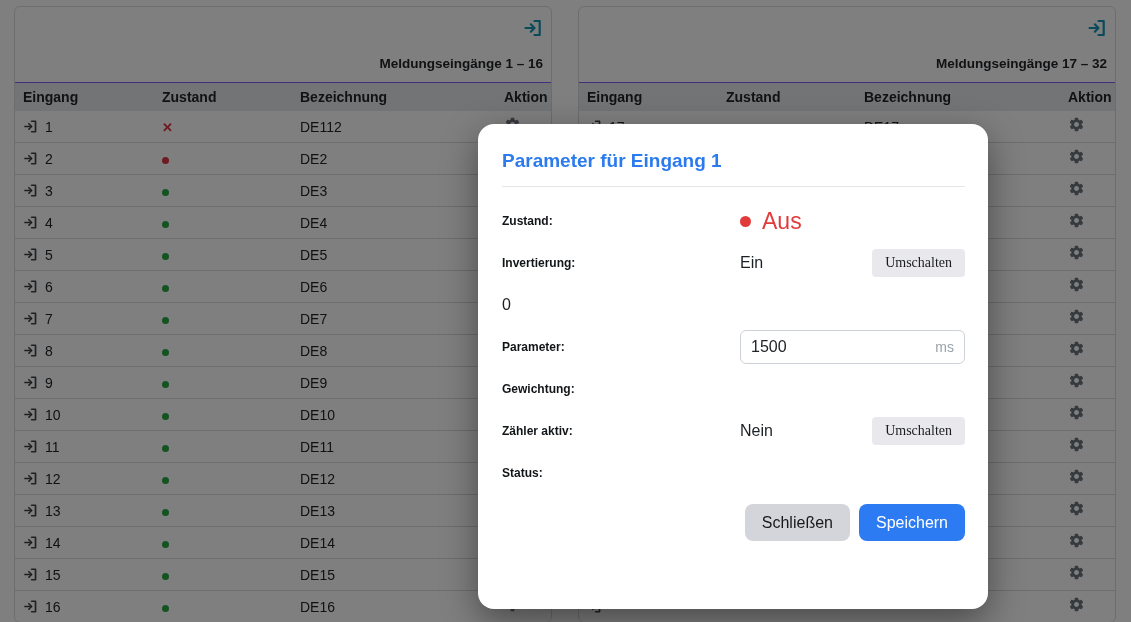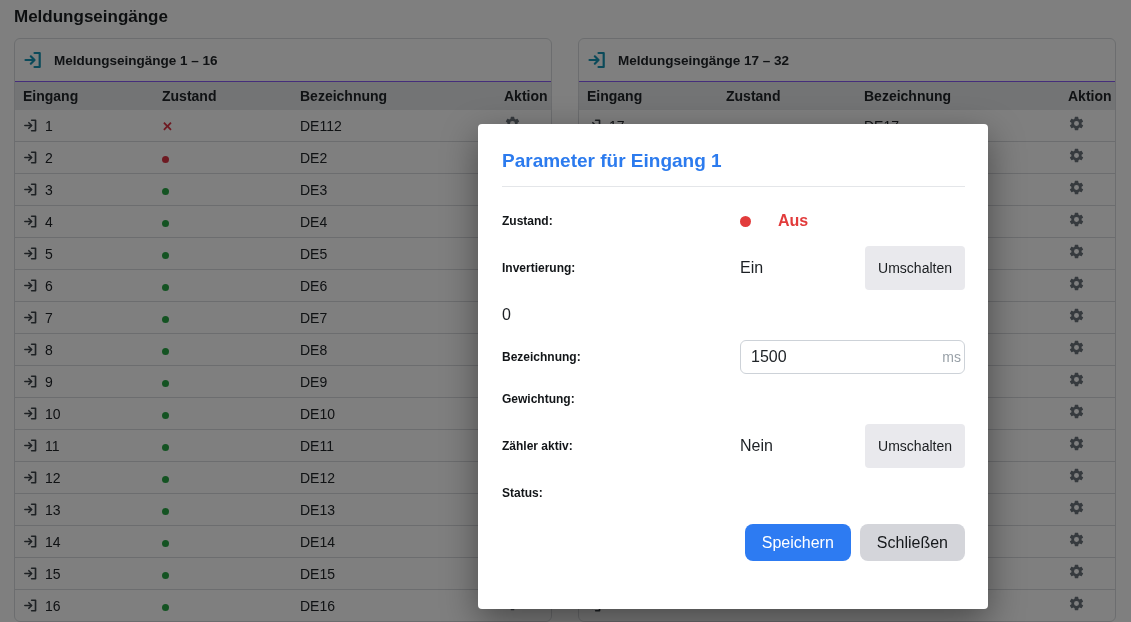--- a/index.html
+++ b/index.html
@@ -6,21 +6,21 @@
   body{
     width:1131px;height:622px;position:relative;overflow:hidden;
     background:#ffffff;
     font-family:"Liberation Sans", sans-serif;
     color:#212529;
   }
   .page{padding:6px 14px;}
   h1.page-heading{font-size:17px;line-height:22px;margin:0 0 10px 0;color:#1b1e21;font-weight:bold;}
   .panels{display:flex;gap:26px;align-items:flex-start;}
   .card{width:538px;background:#ffffff;border:1px solid #d8dbde;border-radius:6px;box-sizing:border-box;}
-  .card-header{display:flex;align-items:center;gap:11px;padding:11px 8px;}
+  .card-header{display:flex;align-items:flex-end;gap:18px;padding:11px 8px;flex-direction:column;}
   .card-header .hdr-icon{width:20px;height:20px;color:#1795b4;flex:0 0 auto;display:inline-flex;}
   .card-header .hdr-icon svg{width:100%;height:100%;}
   .card-title{font-size:13.5px;font-weight:bold;color:#212529;}
   table.inputs-table{width:100%;border-collapse:collapse;font-size:14px;table-layout:fixed;}
   thead th{
     background:#e7e9eb;text-align:left;font-weight:bold;color:#212529;
     padding:5px 8px;line-height:18px;border-top:1px solid #8b5cf6;
   }
   th.col1{width:123px;} th.col2{width:122px;margin-left:48px;} th.col3{width:188px;} th.col4{width:auto;}
   tbody td{padding:5px 8px;line-height:18px;border-top:1px solid #d8dbde;vertical-align:middle;}
@@ -32,50 +32,49 @@
   .dot.on{background:#28a745;}
   .dot.off{background:#dc3545;}
   .x-mark{color:#dc3545;font-size:13px;font-weight:bold;line-height:1;}
   .gear{display:inline-flex;width:17px;height:17px;color:#6c757d;cursor:pointer;}
   .gear svg{width:100%;height:100%;}
 
   
   .overlay{position:absolute;left:0;top:0;right:0;bottom:0;background:rgba(0,0,0,0.5);z-index:5;}
   .modal{
     position:absolute;left:478px;top:124px;width:510px;height:485px;box-sizing:border-box;
-    background:#ffffff;border-radius:4px;z-index:10;
+    background:#ffffff;border-radius:16px;z-index:10;
     box-shadow:0 12px 36px rgba(0,0,0,0.42);
     padding:24px 23px 20px 24px;
   }
   .modal-title{font-size:19px;font-weight:bold;color:#2c7bee;margin:2px 0 14px 0;}
   .modal-divider{border-bottom:1px solid #e4e6e9;margin:0 0 17px 0;}
   .field-row{display:flex;align-items:center;min-height:34px;margin-bottom:8px;}
   .field-label{width:238px;flex:0 0 238px;font-size:12px;font-weight:bold;color:#121518;}
   .field-value{flex:1;display:flex;align-items:center;font-size:16px;color:#1c2024;position:relative;}
   .state-dot{width:11px;height:11px;border-radius:50%;background:#e23b3b;margin-right:11px;flex:0 0 auto;}
-  .state-text{color:#e23b3b;font-weight:bold;font-size:16px;margin-left:16px;}
+  .state-text{color:#e23b3b;font-weight:normal;font-size:23px;}
   .txt-input{
     width:100%;height:34px;box-sizing:border-box;border:1px solid #cdd2d8;border-radius:6px;
     padding:0 10px;font-size:16px;color:#212529;font-family:"Liberation Sans", sans-serif;background:#fff;
   }
-  .unit{position:absolute;right:4px;top:50%;transform:translateY(-50%);color:#99a1a8;font-size:14px;pointer-events:none;}
+  .unit{position:absolute;right:11px;top:50%;transform:translateY(-50%);color:#99a1a8;font-size:14px;pointer-events:none;}
   .toggle-btn{
-    margin-left:auto;background:#e9e9ed;border:none;border-radius:4px;height:44px;
-    padding:0 13px;font-size:14px;color:#1a1d20;cursor:pointer;font-family:Liberation Sans, sans-serif;
+    margin-left:auto;background:#e9e9ed;border:none;border-radius:4px;height:28px;
+    padding:0 13px;font-size:14px;color:#1a1d20;cursor:pointer;font-family:Liberation Serif, serif;
   }
   .modal-footer{display:flex;justify-content:flex-end;gap:9px;margin-top:14px;}
   .btn{border:none;border-radius:8px;height:37px;padding:0 17px;font-size:16px;cursor:pointer;font-family:"Liberation Sans", sans-serif;}
   .btn-close{background:#d4d5da;color:#15181b;}
   .btn-save{background:#2d7bf2;color:#ffffff;}
 </style>
 </head>
 <body>
 
 <div class="page">
-  <h1 class="page-heading">Meldungseingänge</h1>
 
   <div class="panels">
 
     <div class="card">
       <div class="card-header">
         <span class="hdr-icon">
             <svg viewBox="0 0 20 20" fill="none" stroke="currentColor" stroke-width="2.2" stroke-linecap="round" stroke-linejoin="round">
     <path d="M11.5 3h5.2v14h-5.2"></path>
     <path d="M2.5 10h8.6"></path>
     <path d="M7.8 6.3 11.5 10l-3.7 3.7"></path>
@@ -788,21 +787,21 @@
     </div>
   </div>
 
   <div class="field-row">
     <div class="field-value">
       <span>0</span>
     </div>
   </div>
 
   <div class="field-row">
-    <div class="field-label">Bezeichnung:</div>
+    <div class="field-label">Parameter:</div>
     <div class="field-value">
       <input class="txt-input" type="text" value="1500" style="">
       <span class="unit">ms</span>
     </div>
   </div>
 
   <div class="field-row">
     <div class="field-label">Gewichtung:</div>
   </div>
 
@@ -812,16 +811,16 @@
       <span>Nein</span>
       <button class="toggle-btn">Umschalten</button>
     </div>
   </div>
 
   <div class="field-row">
     <div class="field-label">Status:</div>
   </div>
 
   <div class="modal-footer">
+    <button class="btn btn-close">Schließen</button>
     <button class="btn btn-save">Speichern</button>
-    <button class="btn btn-close">Schließen</button>
   </div>
 </div>
 
 </body></html>

